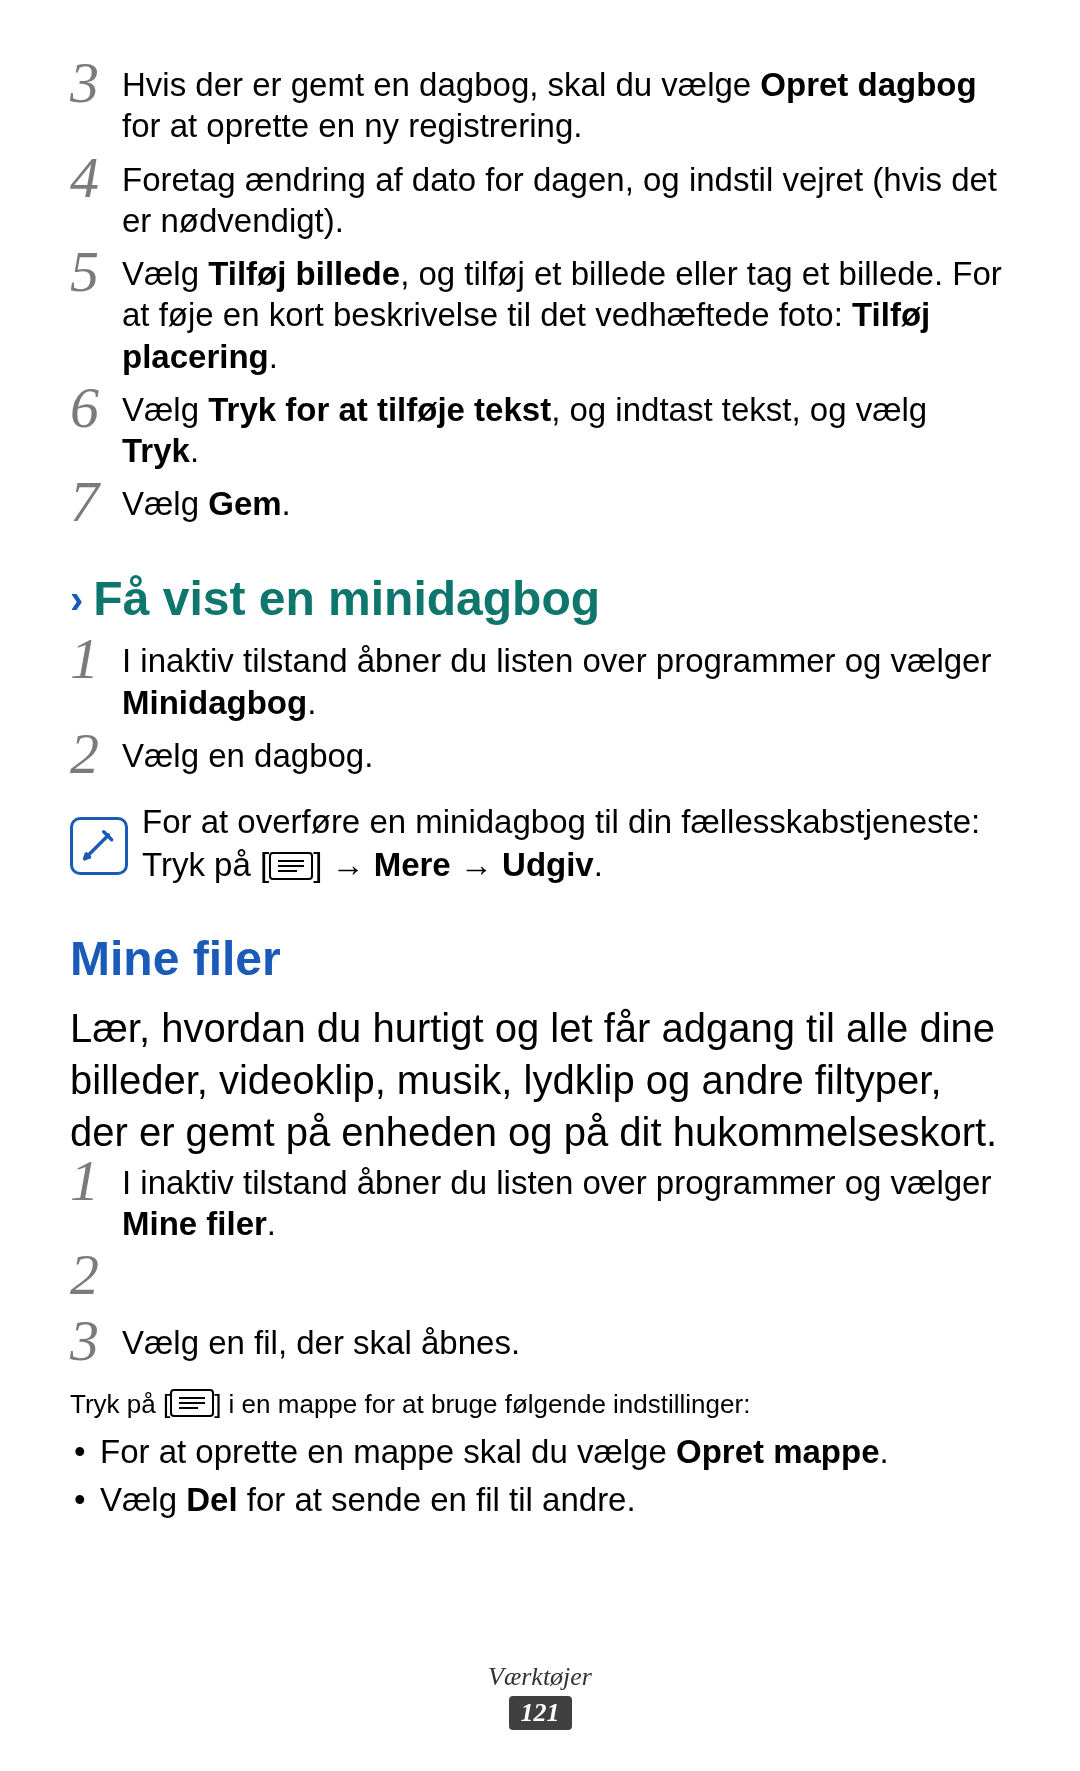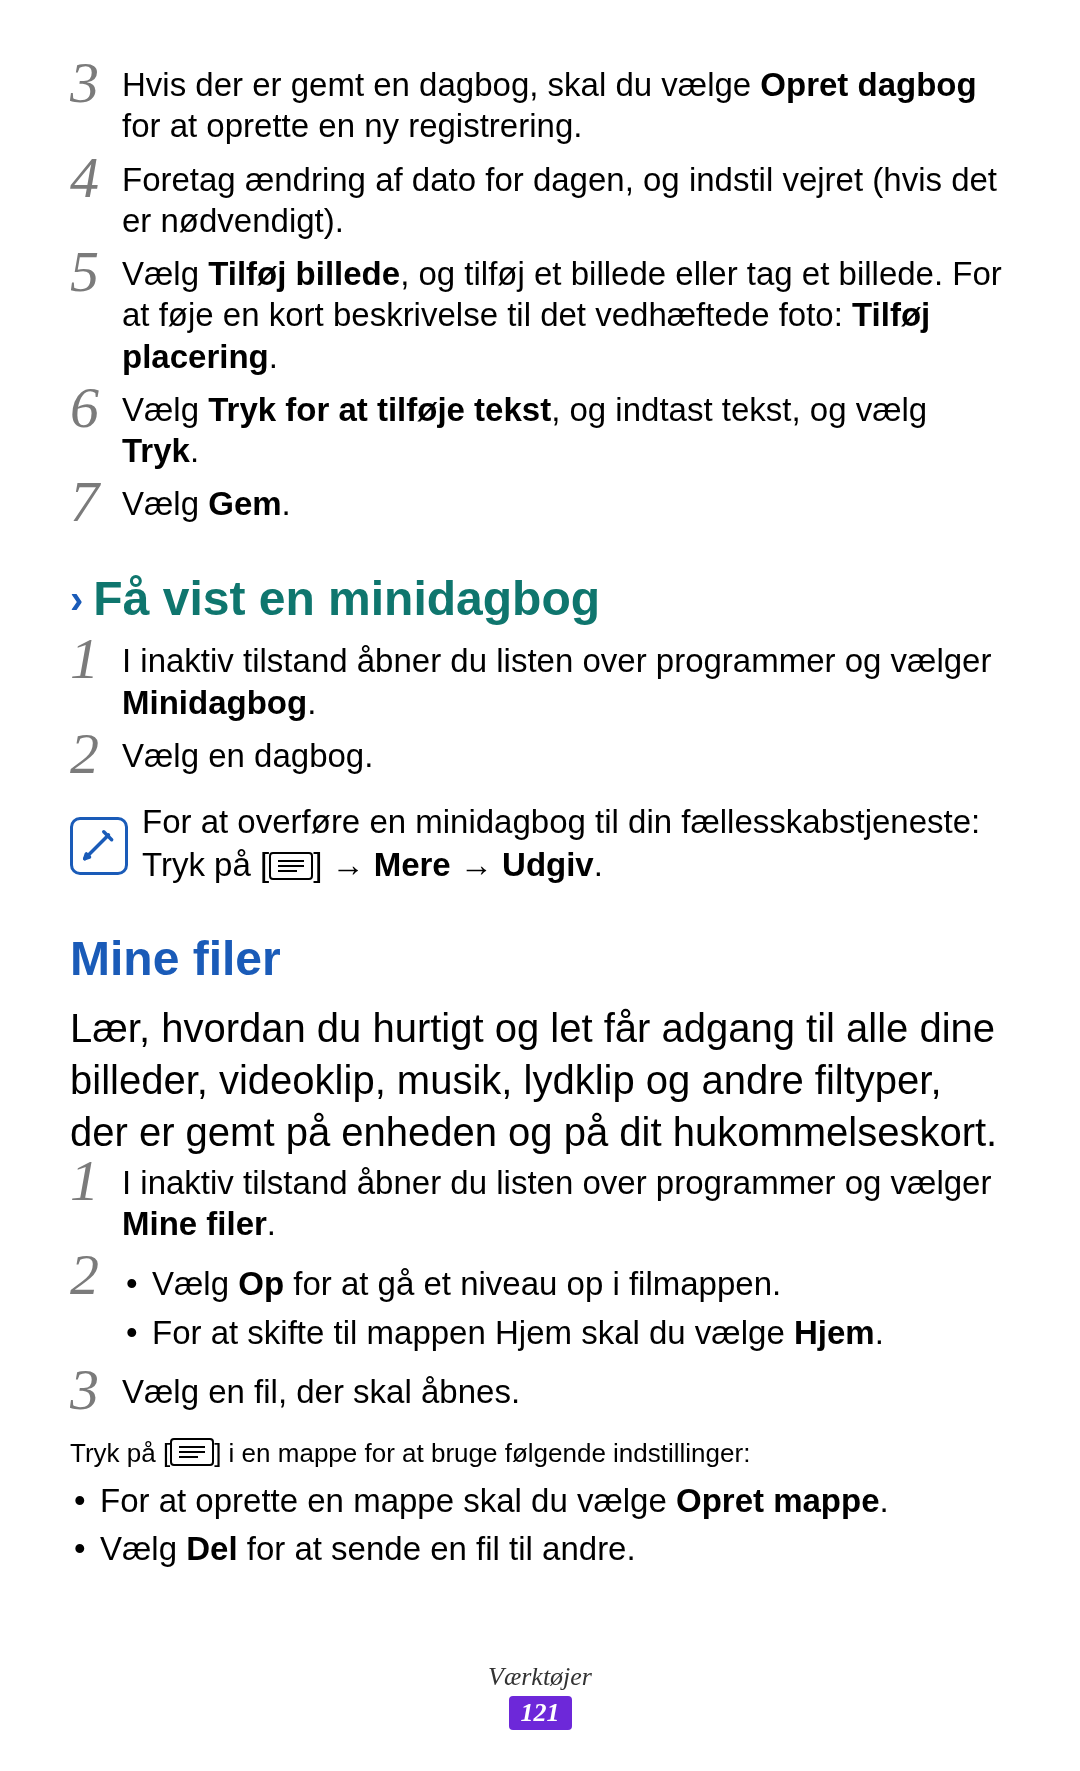--- a/index.html
+++ b/index.html
@@ -134,21 +134,21 @@
   }
   .footer-label {
     font-style: italic;
     font-size: 26px;
     font-family: Georgia, "Times New Roman", serif;
     color: #333;
     margin-bottom: 4px;
   }
   .footer-page {
     display: inline-block;
-    background: #6d28d9;
+    background: #404040;
     color: #fff;
     font-family: Georgia, "Times New Roman", serif;
     font-style: italic;
     font-size: 26px;
     padding: 2px 12px;
     border-radius: 4px;
     font-weight: 700;
   }
   .nested-bullets { margin-left: 0; }
 </style>
@@ -231,24 +231,20 @@
   <ul class="steps">
     <li class="step">
       <div class="step-num">1</div>
       <div class="step-body">
         <span>I inaktiv tilstand åbner du listen over programmer og vælger </span><span class="b">Mine filer</span><span>.</span>
       </div>
     </li>
     <li class="step">
       <div class="step-num">2</div>
       <div class="step-body">
-        <ul class="bullets nested-bullets">
-          <li><span>Vælg </span><span class="b">Op</span><span> for at gå et niveau op i filmappen.</span></li>
-          <li><span>For at skifte til mappen Hjem skal du vælge </span><span class="b">Hjem</span><span>.</span></li>
-        </ul>
       </div>
     </li>
     <li class="step">
       <div class="step-num">3</div>
       <div class="step-body">Vælg en fil, der skal åbnes.</div>
     </li>
   </ul>
 
   <div class="intro-line">
     <span>Tryk på [</span><svg class="menu-icon" viewBox="0 0 44 28">

